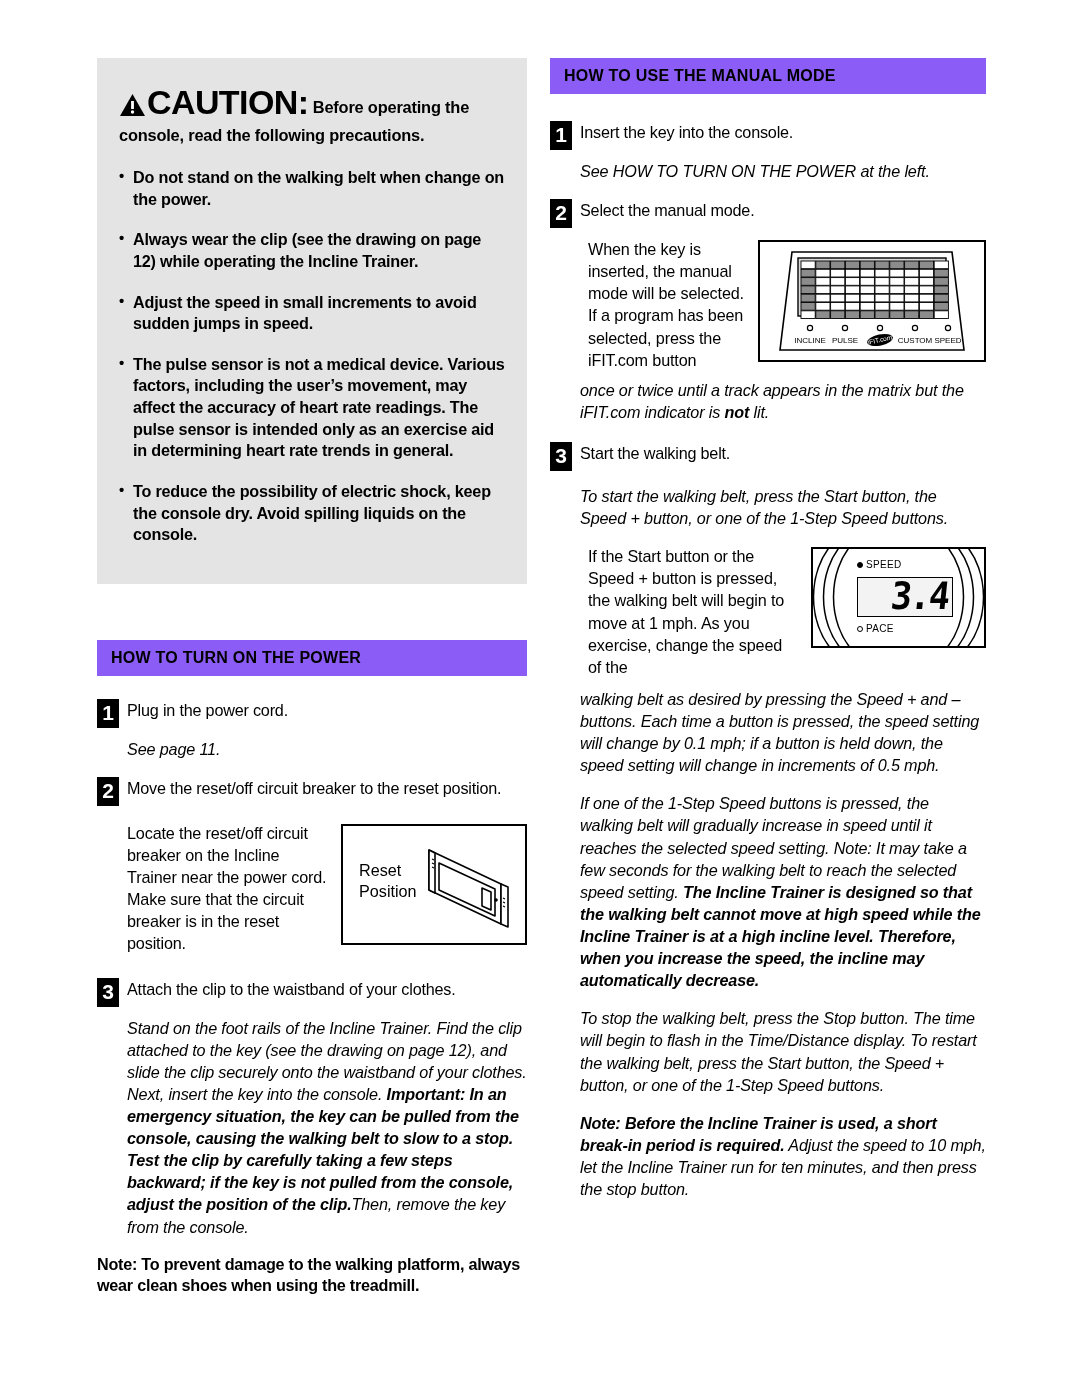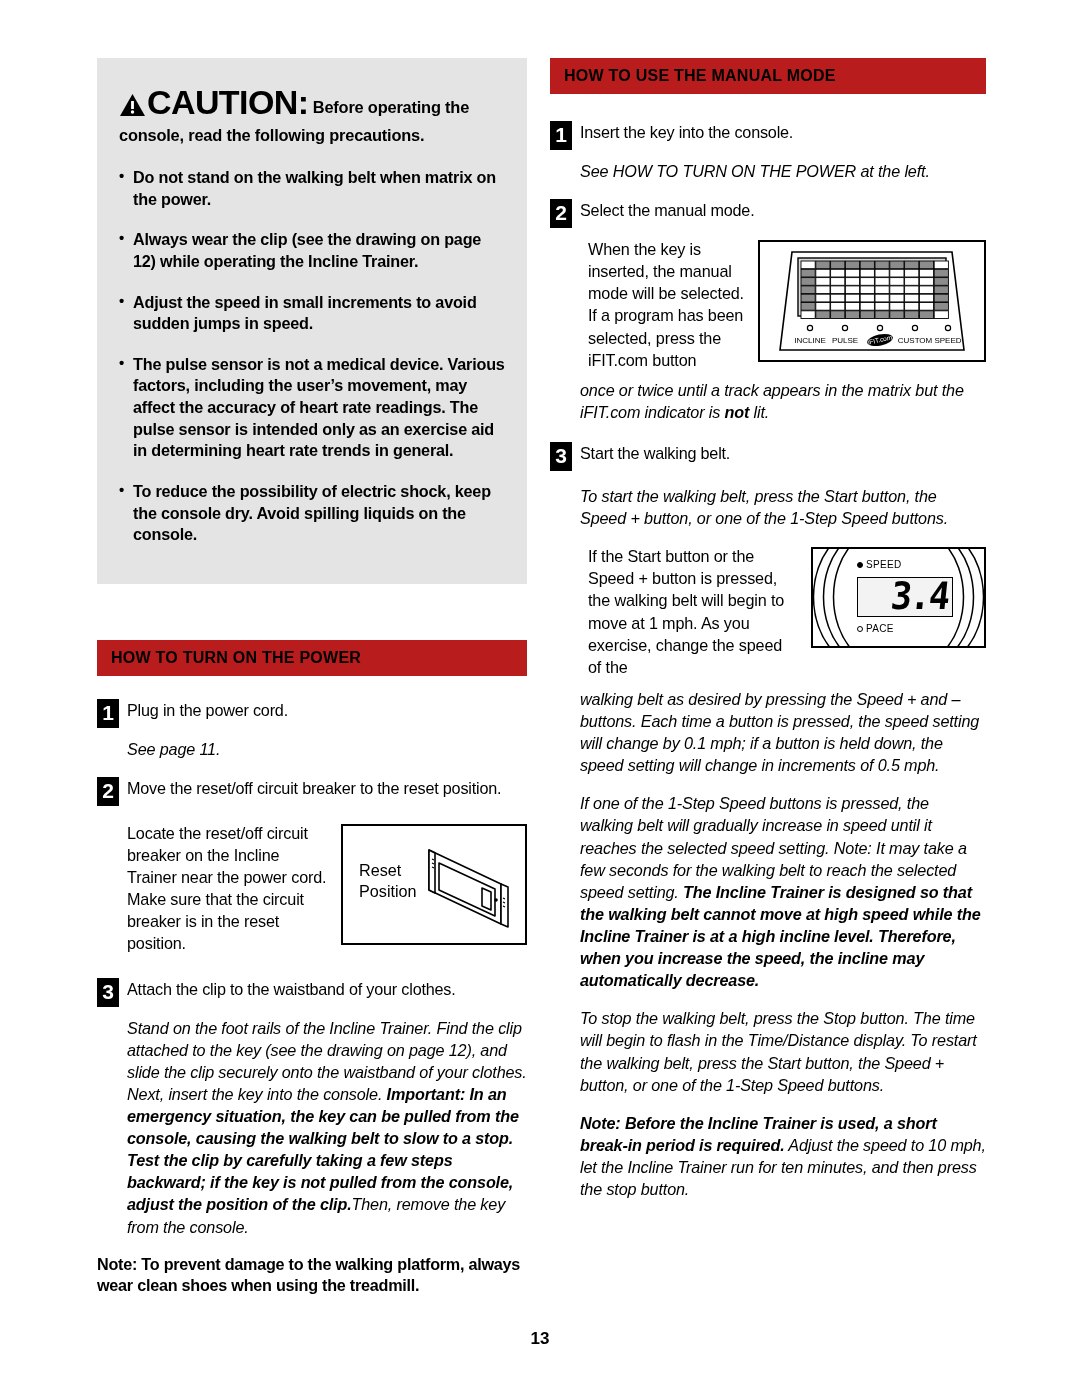--- a/index.html
+++ b/index.html
@@ -64,21 +64,21 @@
   .bullets li:last-child { margin-bottom: 12px; }
   .bullets li::before {
     content: "\2022";
     position: absolute;
     left: 0; top: -1px;
     font-size: 15px;
   }
 
   
   .section-bar {
-    background: #b91c1c;
+    background: #8b5cf6;
     font-weight: bold;
     font-size: 16px;
     letter-spacing: 0.25px;
     padding: 9px 14px 9px 14px;
     margin: 0 0 22px 0;
   }
   .section-bar.right-bar { margin-bottom: 26px; }
 
   
   .step {
@@ -225,21 +225,21 @@
         <span class="warn-tri">
           <svg width="27" height="24" viewBox="0 0 27 24" aria-hidden="true">
             <polygon points="13.5,1 26,23 1,23" fill="#000"></polygon>
             <rect x="12.1" y="8" width="2.8" height="8" fill="#fff"></rect>
             <circle cx="13.5" cy="19" r="1.7" fill="#fff"></circle>
           </svg>
         </span><span class="caution-word">CAUTION</span><span class="caution-word">:</span>
         <span>Before operating the console, read the following precautions.</span>
       </div>
       <ul class="bullets">
-        <li>Do not stand on the walking belt when matrix on the power.</li>
+        <li>Do not stand on the walking belt when change on the power.</li>
         <li>Always wear the clip (see the drawing on page 12) while operating the Incline Trainer.</li>
         <li>Adjust the speed in small increments to avoid sudden jumps in speed.</li>
         <li>The pulse sensor is not a medical device. Various factors, including the user’s movement, may affect the accuracy of heart rate readings. The pulse sensor is intended only as an exercise aid in determining heart rate trends in general.</li>
         <li>To reduce the possibility of electric shock, keep the console dry. Avoid spilling liquids on the console.</li>
       </ul>
     </div>
 
     <div style="height:56px"></div>
     <div class="section-bar">HOW TO TURN ON THE POWER</div>
 
@@ -463,14 +463,13 @@
       <span>If one of the 1-Step Speed buttons is pressed, the walking belt will gradually increase in speed until it reaches the selected speed setting. Note: It may take a few seconds for the walking belt to reach the selected speed setting. </span><b>The Incline Trainer is designed so that the walking belt cannot move at high speed while the Incline Trainer is at a high incline level. Therefore, when you increase the speed, the incline may automatically decrease.</b>
     </div>
 
     <div class="step-body">To stop the walking belt, press the Stop button. The time will begin to flash in the Time/Distance display. To restart the walking belt, press the Start button, the Speed + button, or one of the 1-Step Speed buttons.</div>
 
     <div class="step-body">
       <b>Note: Before the Incline Trainer is used, a short break-in period is required.</b><span> Adjust the speed to 10 mph, let the Incline Trainer run for ten minutes, and then press the stop button.</span>
     </div>
   </div>
 
-  <div class="page-num">13</div>
 </div>
 
 </body></html>

